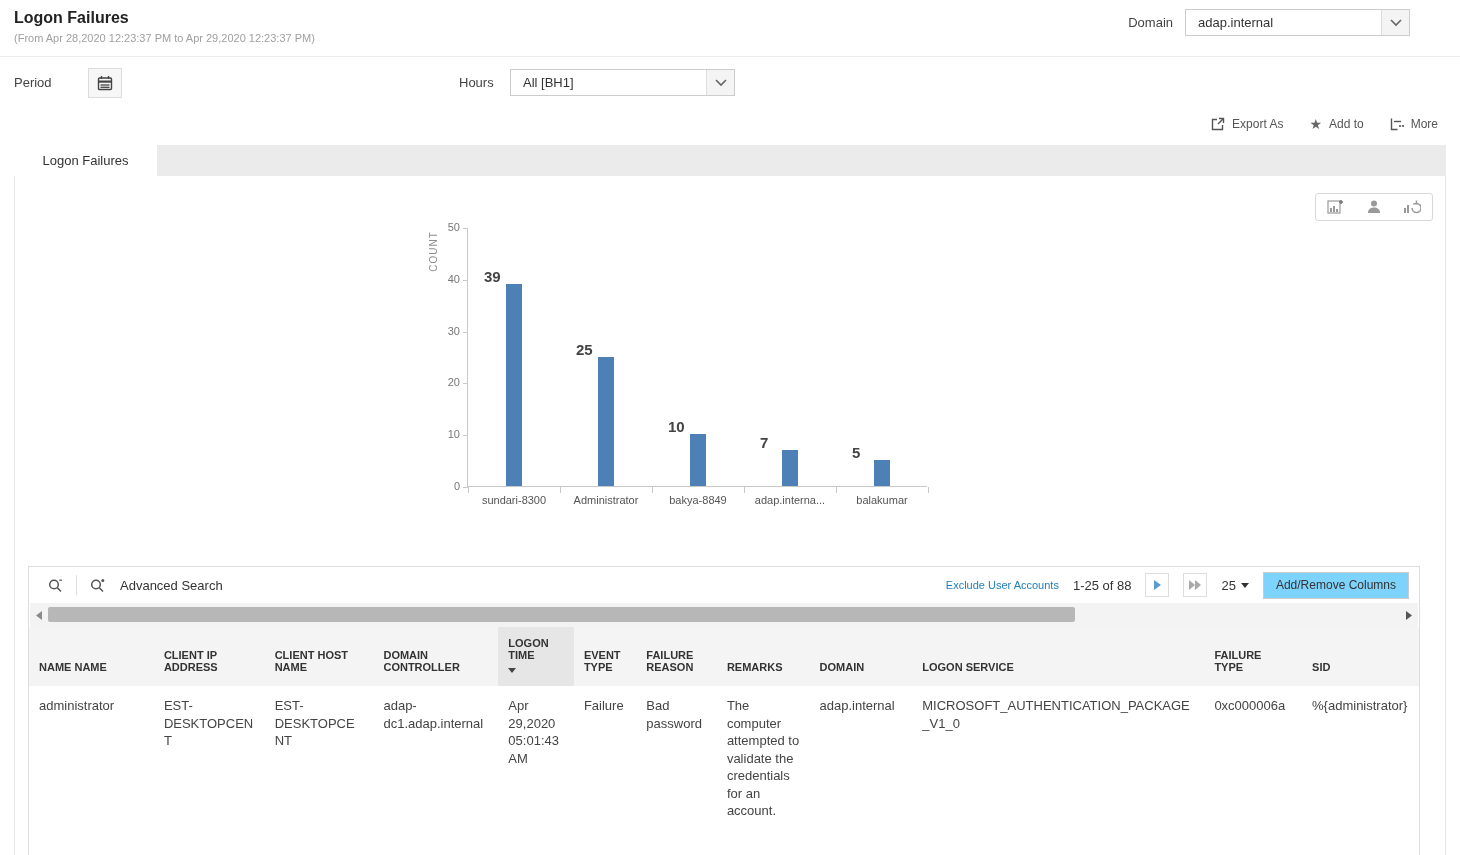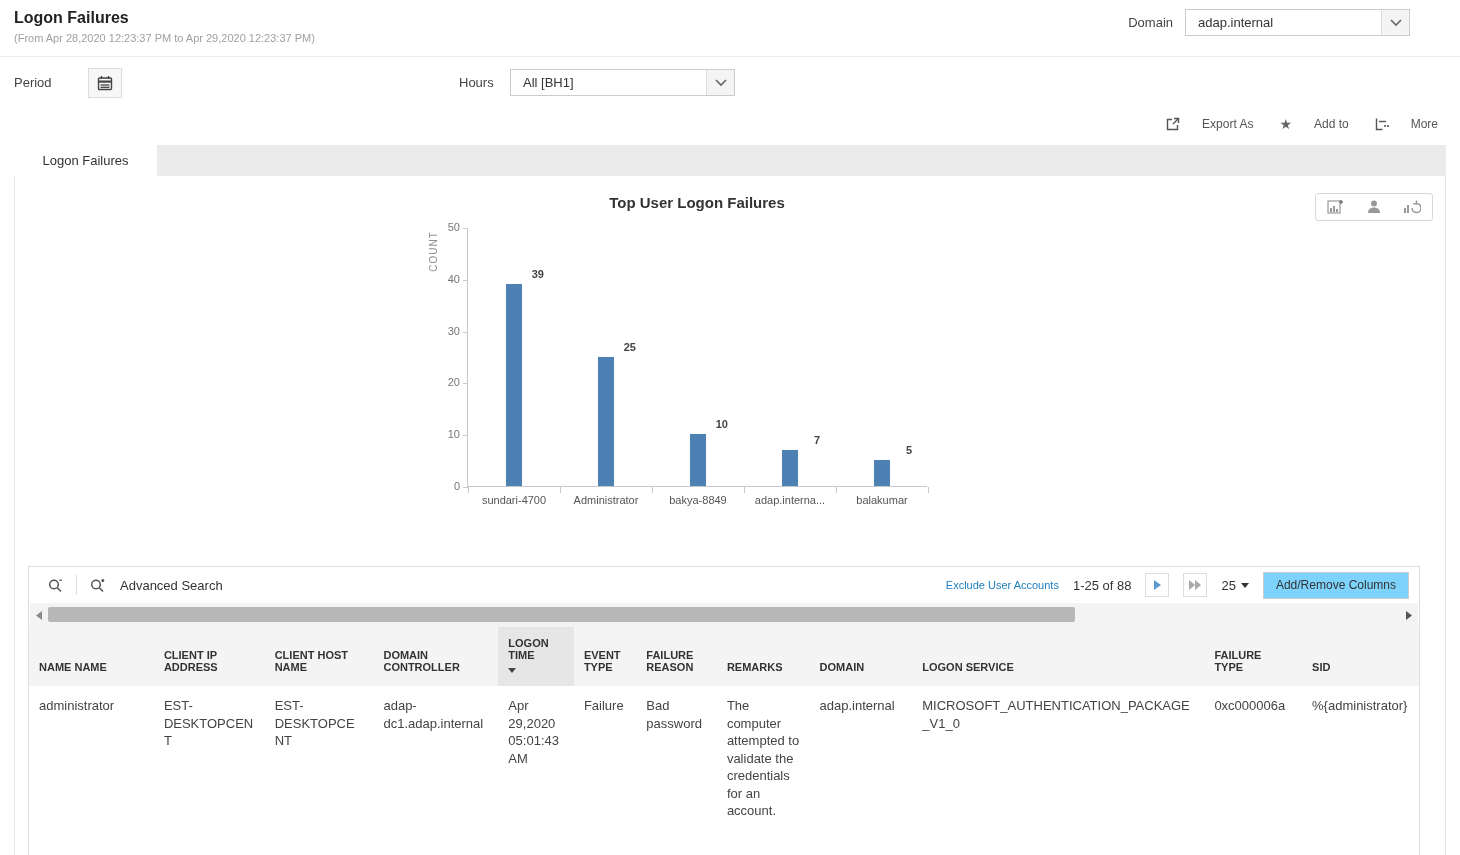--- a/index.html
+++ b/index.html
@@ -23,21 +23,21 @@
     background:#f7f7f7; display:flex; align-items:center; justify-content:center; cursor:pointer; }
   .period-input { position:absolute; left:122px; top:11px; width:288px; height:30px; border:1px solid #dcdcdc;
     border-left:none; background:#f7f7f7; font-size:13px; color:#555; padding-left:14px;
     font-family:"Liberation Sans", sans-serif; outline:none; }
   .hours-label { position:absolute; left:459px; top:18px; font-size:13px; color:#444; }
   .hours-select { position:absolute; left:510px; top:12px; }
 
   
   .actions-row { position:relative; height:36px; }
   .actions-wrap { position:absolute; right:22px; top:8px; display:flex; align-items:center; gap:26px; }
-  .action-btn { display:flex; align-items:center; gap:22px; font-size:12px; color:#555; cursor:pointer; }
+  .action-btn { display:flex; align-items:center; gap:7px; font-size:12px; color:#555; cursor:pointer; }
   .action-btn svg, .action-btn .star { color:#666; }
   .star { font-size:14px; line-height:1; color:#555; }
 
   
   .tabstrip { margin:0 14px; height:31px; background:#ebebeb; position:relative; }
   .tab-active { position:absolute; left:0; top:0; width:143px; height:31px; background:#fff;
     font-size:13px; color:#333; text-align:center; line-height:31px; cursor:pointer; }
 
   
   .content-panel { margin:0 14px; width:1432px; height:683px; border:1px solid #e7e7e7; border-top:none;
@@ -50,21 +50,21 @@
   .chart-tools span { display:flex; cursor:pointer; }
   .chart-title { position:absolute; left:412px; top:18px; width:540px; text-align:center;
     font-size:15px; font-weight:bold; color:#333; }
   .plot { position:absolute; left:452px; top:52px; width:460px; height:259px;
     border-left:1px solid #c9c9c9; border-bottom:1px solid #c9c9c9; }
   .ylab { position:absolute; left:388px; top:70px; width:60px; text-align:center;
     transform:rotate(-90deg); font-size:10px; color:#8f8f8f; letter-spacing:1px; }
   .ytick { position:absolute; left:-42px; width:34px; text-align:right; font-size:11px; color:#777; }
   .ytickmark { position:absolute; left:-5px; width:5px; height:1px; background:#c9c9c9; }
   .bar { position:absolute; bottom:0; width:16px; cursor:pointer; }
-  .vlabel { position:absolute; width:60px; text-align:right; font-size:11px; font-weight:bold; color:#444; }
+  .vlabel { position:absolute; width:60px; text-align:left; font-size:15px; font-weight:bold; color:#444; }
   .clabel { position:absolute; top:266px; font-size:11px; color:#555; text-align:center;
     white-space:nowrap; overflow:hidden; }
   .btick { position:absolute; top:259px; width:1px; height:6px; background:#c9c9c9; }
 
   
   .table-panel { margin-left:13px; width:1392px; height:292px; border:1px solid #ddd; background:#fff; overflow:hidden; }
   .table-controls { height:36px; display:flex; align-items:center; padding:0 10px; }
   .icon-btn { display:flex; align-items:center; cursor:pointer; padding:0 8px; }
   .vdiv { width:1px; height:20px; background:#ddd; margin:0 4px; }
   .adv-label { font-size:13px; color:#333; margin-left:14px; cursor:pointer; }
@@ -188,21 +188,20 @@
       </span>
       <span>
         <svg width="18" height="16" viewBox="0 0 18 16">
           <rect x="1" y="9" width="2" height="5" fill="#999"></rect>
             <rect x="4" y="6" width="2" height="8" fill="#999"></rect>
           <path d="M9 9 a4.5 4.5 0 1 0 4.5-4.5" fill="none" stroke="#999" stroke-width="1.5"></path>
           <path d="M13.5 1.5 v3.2 h-3.2" fill="none" stroke="#999" stroke-width="1.5"></path>
         </svg>
       </span>
     </div>
-    <div class="chart-title">Top User Logon Failures</div>
     <div class="ylab">COUNT</div>
     <div class="plot" id="plot">
         <div class="ytick" style="top: 252px;">0</div>
         <div class="ytickmark" style="top: 259px;"></div>
         <div class="ytick" style="top: 200.2px;">10</div>
         <div class="ytickmark" style="top: 207.2px;"></div>
         <div class="ytick" style="top: 148.4px;">20</div>
         <div class="ytickmark" style="top: 155.4px;"></div>
         <div class="ytick" style="top: 96.6px;">30</div>
         <div class="ytickmark" style="top: 103.6px;"></div>
@@ -211,21 +210,21 @@
         <div class="ytick" style="top: -7px;">50</div>
         <div class="ytickmark" style="top: 0px;"></div>
         <div class="btick" style="left: 0px;"></div>
         <div class="btick" style="left: 92px;"></div>
         <div class="btick" style="left: 184px;"></div>
         <div class="btick" style="left: 276px;"></div>
         <div class="btick" style="left: 368px;"></div>
         <div class="btick" style="left: 460px;"></div>
         <div class="bar" style="left: 38px; height: 202.02px; background: rgb(77, 128, 181);"></div>
         <div class="vlabel" style="left: 16px; top: 39.98px;">39</div>
-        <div class="clabel" style="left: 0px; width: 92px;">sundari-4700</div>
+        <div class="clabel" style="left: 0px; width: 92px;">sundari-8300</div>
         <div class="bar" style="left: 130px; height: 129.5px; background: rgb(77, 128, 181);"></div>
         <div class="vlabel" style="left: 108px; top: 112.5px;">25</div>
         <div class="clabel" style="left: 92px; width: 92px;">Administrator</div>
         <div class="bar" style="left: 222px; height: 51.8px; background: rgb(77, 128, 181);"></div>
         <div class="vlabel" style="left: 200px; top: 190.2px;">10</div>
         <div class="clabel" style="left: 184px; width: 92px;">bakya-8849</div>
         <div class="bar" style="left: 314px; height: 36.26px; background: rgb(77, 128, 181);"></div>
         <div class="vlabel" style="left: 292px; top: 205.74px;">7</div>
         <div class="clabel" style="left: 276px; width: 92px;">adap.interna...</div>
         <div class="bar" style="left: 406px; height: 25.9px; background: rgb(77, 128, 181);"></div>

